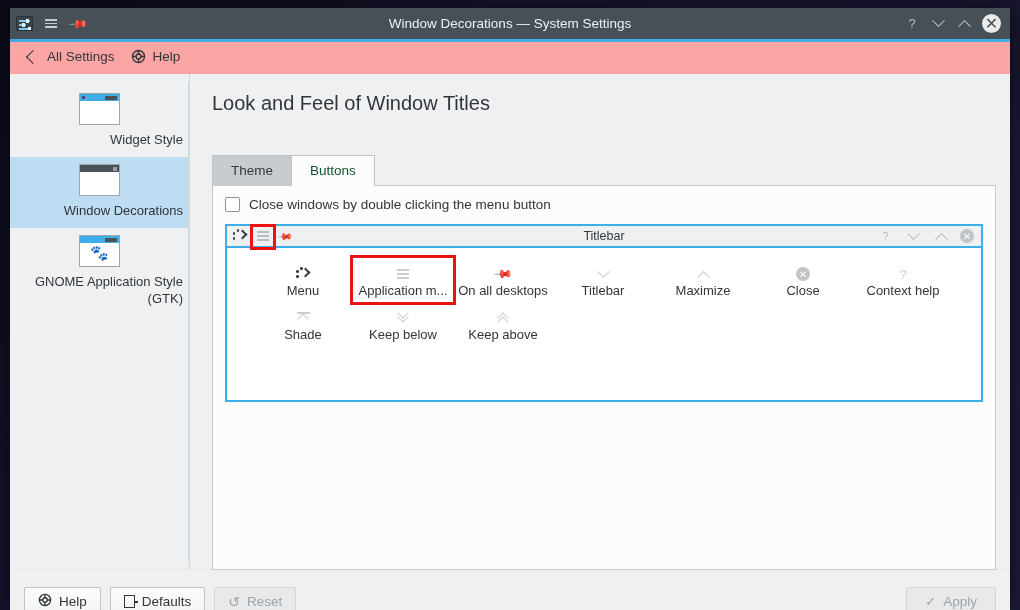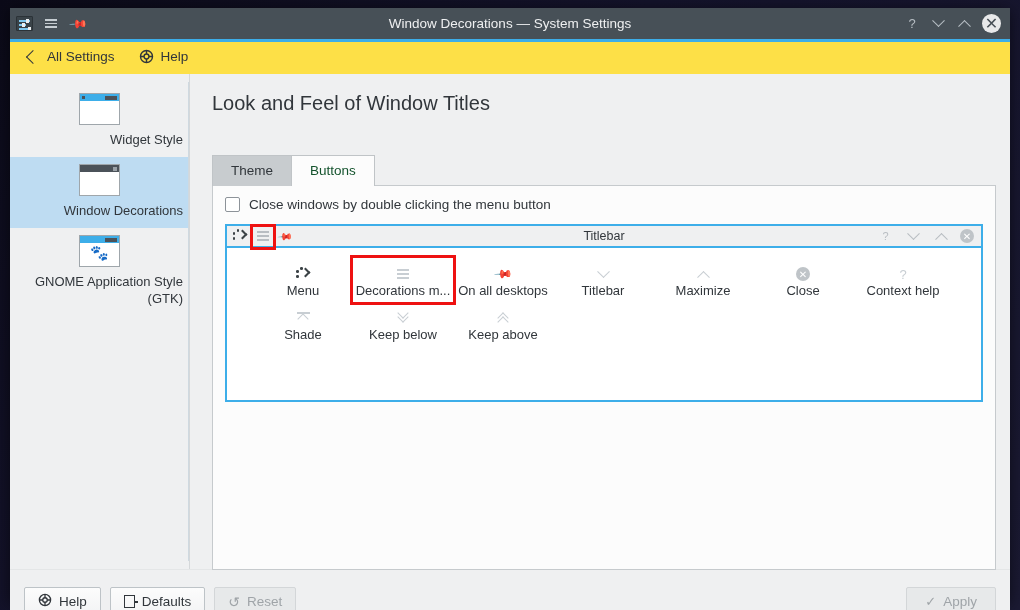--- a/index.html
+++ b/index.html
@@ -66,22 +66,22 @@
     width: 16px; height: 16px; display: flex; align-items: center;
     justify-content: center; color: #b6bdc3; font-size: 13px; line-height: 1;
   }
   #tb-close {
     width: 19px; height: 19px; border-radius: 50%;
     background: #e8e9ea; color: #474f56;
     display: flex; align-items: center; justify-content: center;
   }
   
   #toolbar {
-    height: 35px; background: #fde047; display: flex; align-items: center;
-    padding: 0 0 0 18px; gap: 24px;
+    height: 35px; background: #fca5a5; display: flex; align-items: center;
+    padding: 0 0 0 18px; gap: 16px;
   }
   .tb-item {
     display: flex; align-items: center; gap: 7px;
     font-size: 13.5px; color: #31363b;
   }
   .chev-left {
     width: 10px; height: 10px; border-left: 1.6px solid #31363b;
     border-bottom: 1.6px solid #31363b; transform: rotate(45deg);
     margin-right: 2px;
   }
@@ -424,21 +424,21 @@
                   <div class="cell-label">Menu</div>
                 </div>
                 <div class="grid-cell highlighted">
                   <div class="cell-icon">
                     <span class="i-hamburger">
                         <s></s>
                         <s></s>
                         <s></s>
                       </span>
                   </div>
-                  <div class="cell-label">Decorations m...</div>
+                  <div class="cell-label">Application m...</div>
                 </div>
                 <div class="grid-cell">
                   <div class="cell-icon">
                       <span class="i-pin" style="font-size:12px">📌</span>
                     </div>
                   <div class="cell-label">On all desktops</div>
                 </div>
                 <div class="grid-cell">
                   <div class="cell-icon">
                       <span class="i-chev-d"></span>

